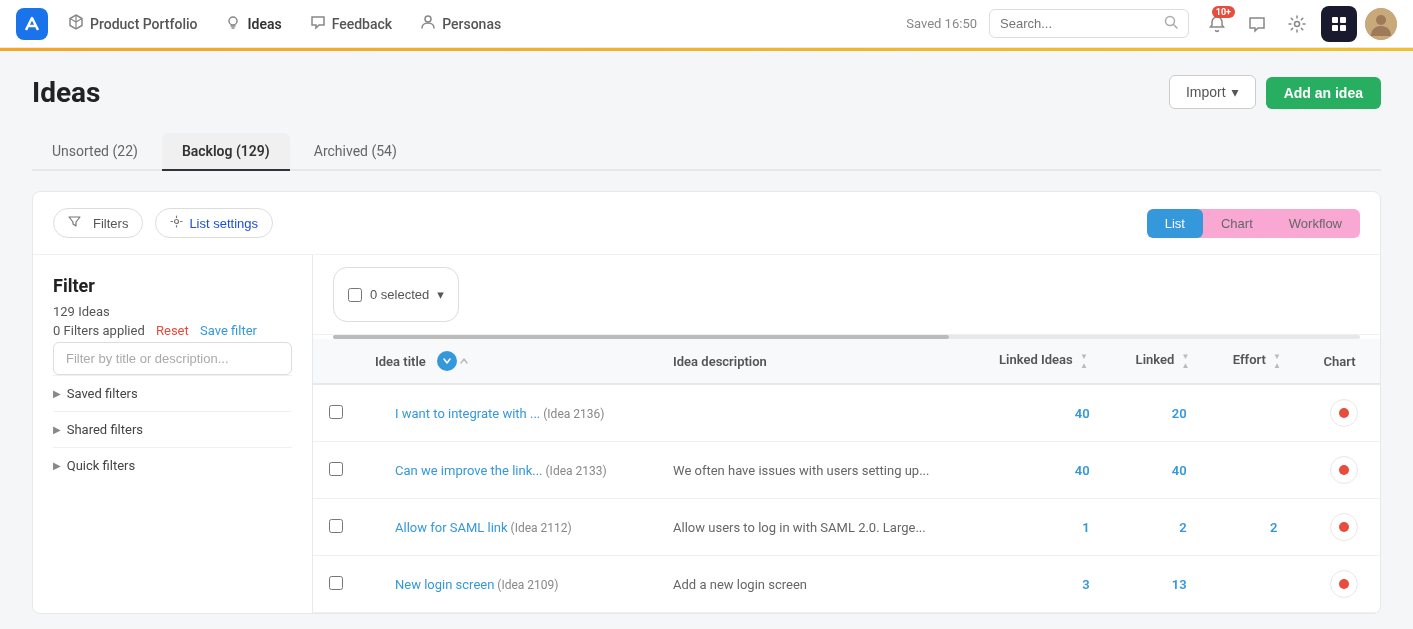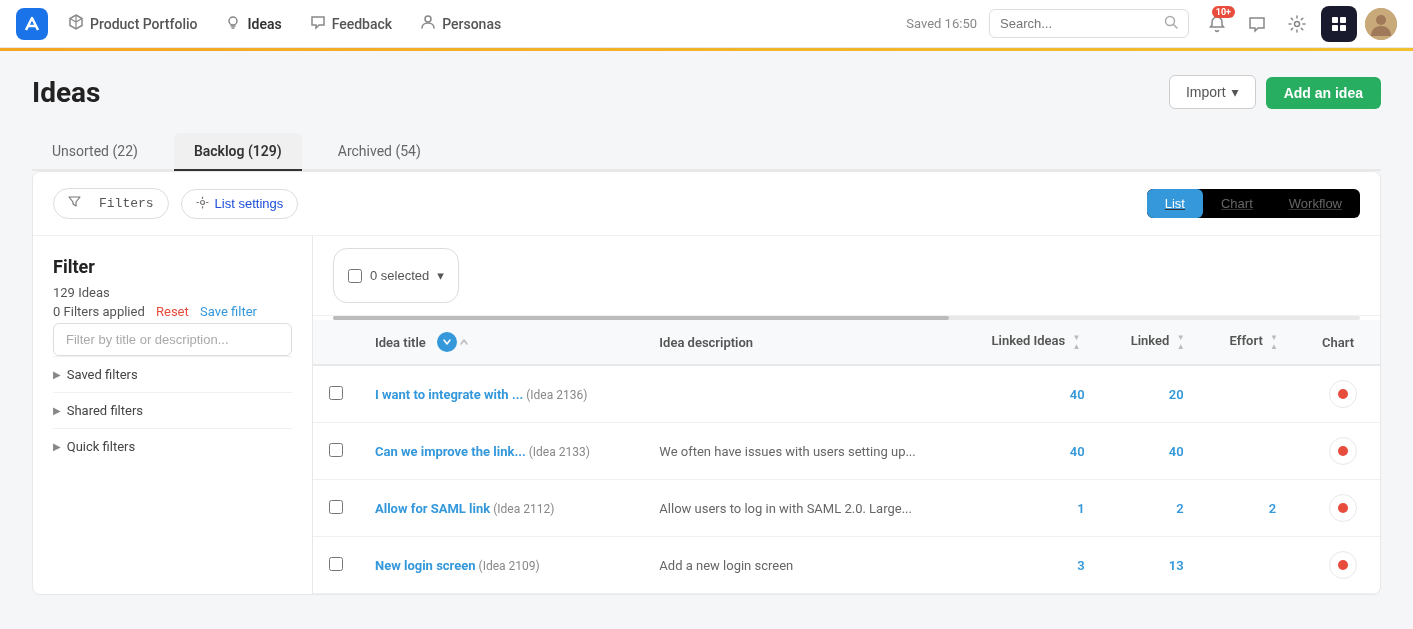--- a/index.html
+++ b/index.html
@@ -29,32 +29,32 @@
 
     
     .main-content { padding: 24px 32px; }
     .page-header { display: flex; align-items: center; justify-content: space-between; margin-bottom: 24px; }
     .page-title { font-size: 28px; font-weight: 700; color: #222; }
     .page-actions { display: flex; gap: 10px; align-items: flex-end; }
     .btn-import { background: #fff; border: 1px solid #ccc; border-radius: 6px; padding: 8px 16px; font-size: 14px; cursor: pointer; display: flex; align-items: center; gap: 6px; color: #555; }
     .btn-add-idea { background: #27ae60; color: #fff; border: none; border-radius: 6px; padding: 8px 18px; font-size: 14px; font-weight: 600; cursor: pointer; }
 
     
-    .tabs-row { display: flex; gap: 16px; border-bottom: 2px solid #e8e8e8; }
+    .tabs-row { display: flex; gap: 4px; border-bottom: 2px solid #e8e8e8; margin-bottom: 20px; }
     .tab { padding: 10px 20px; cursor: pointer; font-size: 14px; color: #666; border-bottom: 2px solid transparent; margin-bottom: -2px; }
     .tab.active { color: #333; font-weight: 600; border-bottom-color: #333; background: #f0f0f0; border-radius: 6px 6px 0 0; }
 
     
     .content-area { background: #fff; border-radius: 8px; border: 1px solid #e8e8e8; }
 
     
     .toolbar { display: flex; align-items: center; gap: 12px; padding: 16px 20px; border-bottom: 1px solid #f0f0f0; }
-    .btn-filters { display: flex; align-items: center; gap: 18px; border: 1px solid #ddd; border-radius: 20px; padding: 6px 14px; cursor: pointer; font-size: 13px; color: #555; background: #fff; font-family: Liberation Mono, monospace; }
+    .btn-filters { display: flex; align-items: center; gap: 12px; border: 1px solid #ddd; border-radius: 20px; padding: 6px 14px; cursor: pointer; font-size: 13px; color: #555; background: #fff; }
     .btn-list-settings { display: flex; align-items: center; gap: 6px; border: 1px solid #ddd; border-radius: 20px; padding: 6px 14px; cursor: pointer; font-size: 13px; color: #1d4ed8; background: #fff; }
-    .view-toggle { display: flex; margin-left: auto; background: #000000; border-radius: 6px; overflow: hidden; text-decoration: underline; }
+    .view-toggle { display: flex; margin-left: auto; background: #f9a8d4; border-radius: 6px; overflow: hidden; }
     .view-btn { padding: 7px 18px; font-size: 13px; cursor: pointer; color: #666; border: none; background: transparent; }
     .view-btn.active { background: #3498db; color: #fff; border-radius: 6px; }
 
     
     .split-layout { display: flex; }
 
     
     .filter-panel { width: 280px; min-width: 280px; border-right: 1px solid #e8e8e8; padding: 20px; }
     .filter-title { font-size: 18px; font-weight: 700; color: #222; margin-bottom: 8px; }
     .filter-meta { font-size: 13px; color: #555; margin-bottom: 4px; }
@@ -71,21 +71,21 @@
     .selected-bar { display: flex; align-items: center; gap: 8px; padding: 12px 20px; border-bottom: 1px solid #f0f0f0; }
     .btn-selected { display: flex; align-items: center; gap: 8px; border: 1px solid #ddd; border-radius: 14px; padding: 19px 14px; cursor: pointer; font-size: 13px; color: #555; background: #fff; }
     .table-wrap { overflow-x: auto; }
     table { width: 100%; border-collapse: collapse; }
     thead tr { background: #f8f9fa; border-bottom: 2px solid #e8e8e8; }
     th { padding: 12px 16px; text-align: left; font-size: 13px; font-weight: 600; color: #555; white-space: nowrap; }
     th .sort-icons { display: inline-flex; flex-direction: column; margin-left: 4px; gap: 1px; vertical-align: middle; }
     th .sort-icons span { font-size: 8px; color: #bbb; line-height: 1; }
     tbody tr { border-bottom: 1px solid #f0f0f0; }
     td { padding: 14px 16px; font-size: 13px; color: #444; vertical-align: middle; }
-    td.idea-title a { color: #3498db; text-decoration: none; font-weight: 700; }
+    td.idea-title a { color: #3498db; text-decoration: none; font-weight: 400; margin-left: 20px; }
     td.idea-title .idea-id { color: #888; font-size: 12px; }
     td.number-cell { color: #3498db; font-weight: 600; text-align: right; padding-right: 30px; }
     td.chart-cell { text-align: center; }
     .chart-dot { width: 28px; height: 28px; border-radius: 50%; background: #fff; border: 1px solid #e8e8e8; display: inline-flex; align-items: center; justify-content: center; }
     .chart-dot-inner { width: 10px; height: 10px; border-radius: 50%; background: #e74c3c; }
     .checkbox-cell { width: 40px; }
     .scrollbar-indicator { height: 4px; background: #e8e8e8; margin: 0 20px; border-radius: 2px; position: relative; }
     .scrollbar-thumb { height: 4px; width: 60%; background: #bbb; border-radius: 2px; }
   </style>
 </head>

